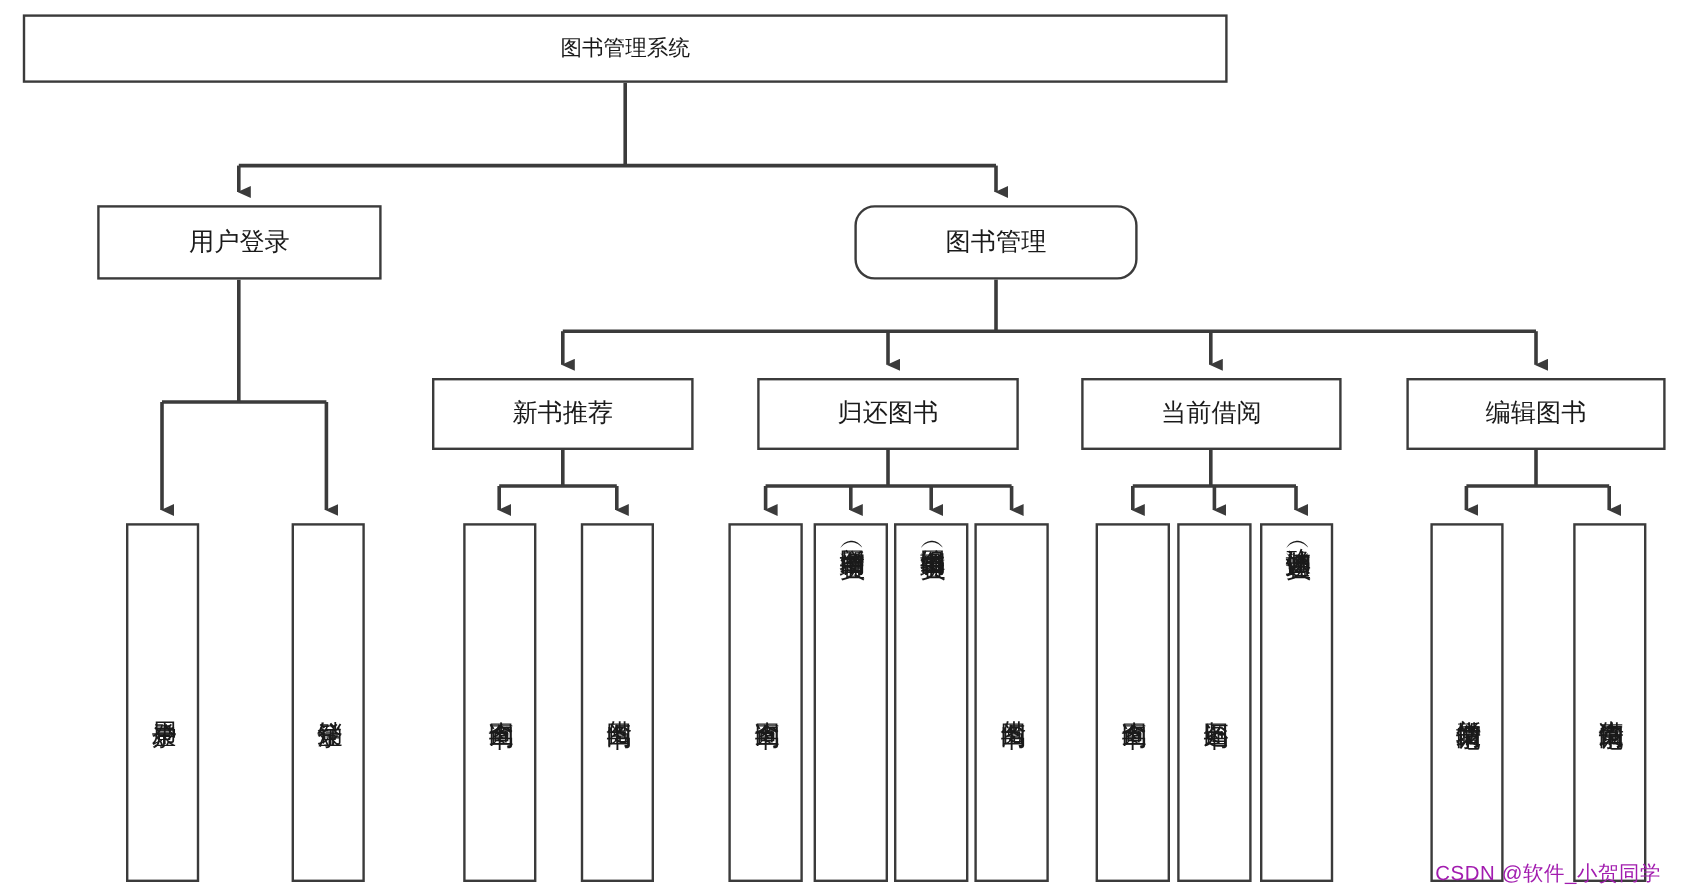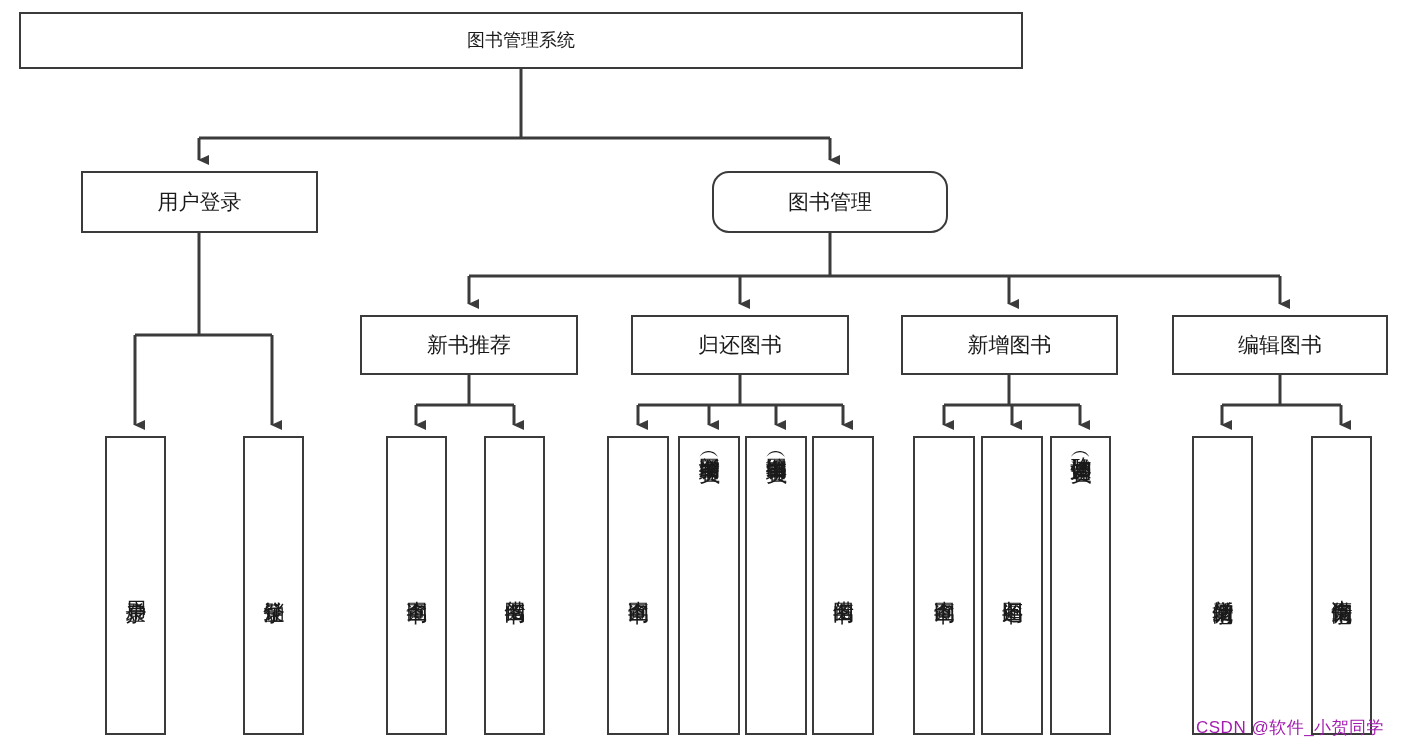--- a/index.html
+++ b/index.html
@@ -132,21 +132,21 @@
       <div class="node horizontal" style="left: 712px; top: 171px; width: 236px; height: 62px; border-radius: 17px;">
         <span class="node-label">图书管理</span>
       </div>
       <div class="node horizontal" style="left: 360px; top: 315px; width: 218px; height: 60px;">
         <span class="node-label">新书推荐</span>
       </div>
       <div class="node horizontal" style="left: 631px; top: 315px; width: 218px; height: 60px;">
         <span class="node-label">归还图书</span>
       </div>
       <div class="node horizontal" style="left: 901px; top: 315px; width: 217px; height: 60px;">
-        <span class="node-label">新增图书</span>
+        <span class="node-label">当前借阅</span>
       </div>
       <div class="node horizontal" style="left: 1172px; top: 315px; width: 216px; height: 60px;">
         <span class="node-label">编辑图书</span>
       </div>
       <div class="node vertical mid" style="left: 105px; top: 436px; width: 61px; height: 299px;">
         <span class="node-label">用户登录</span>
       </div>
       <div class="node vertical mid" style="left: 243px; top: 436px; width: 61px; height: 299px;">
         <span class="node-label">注销登录</span>
       </div>

